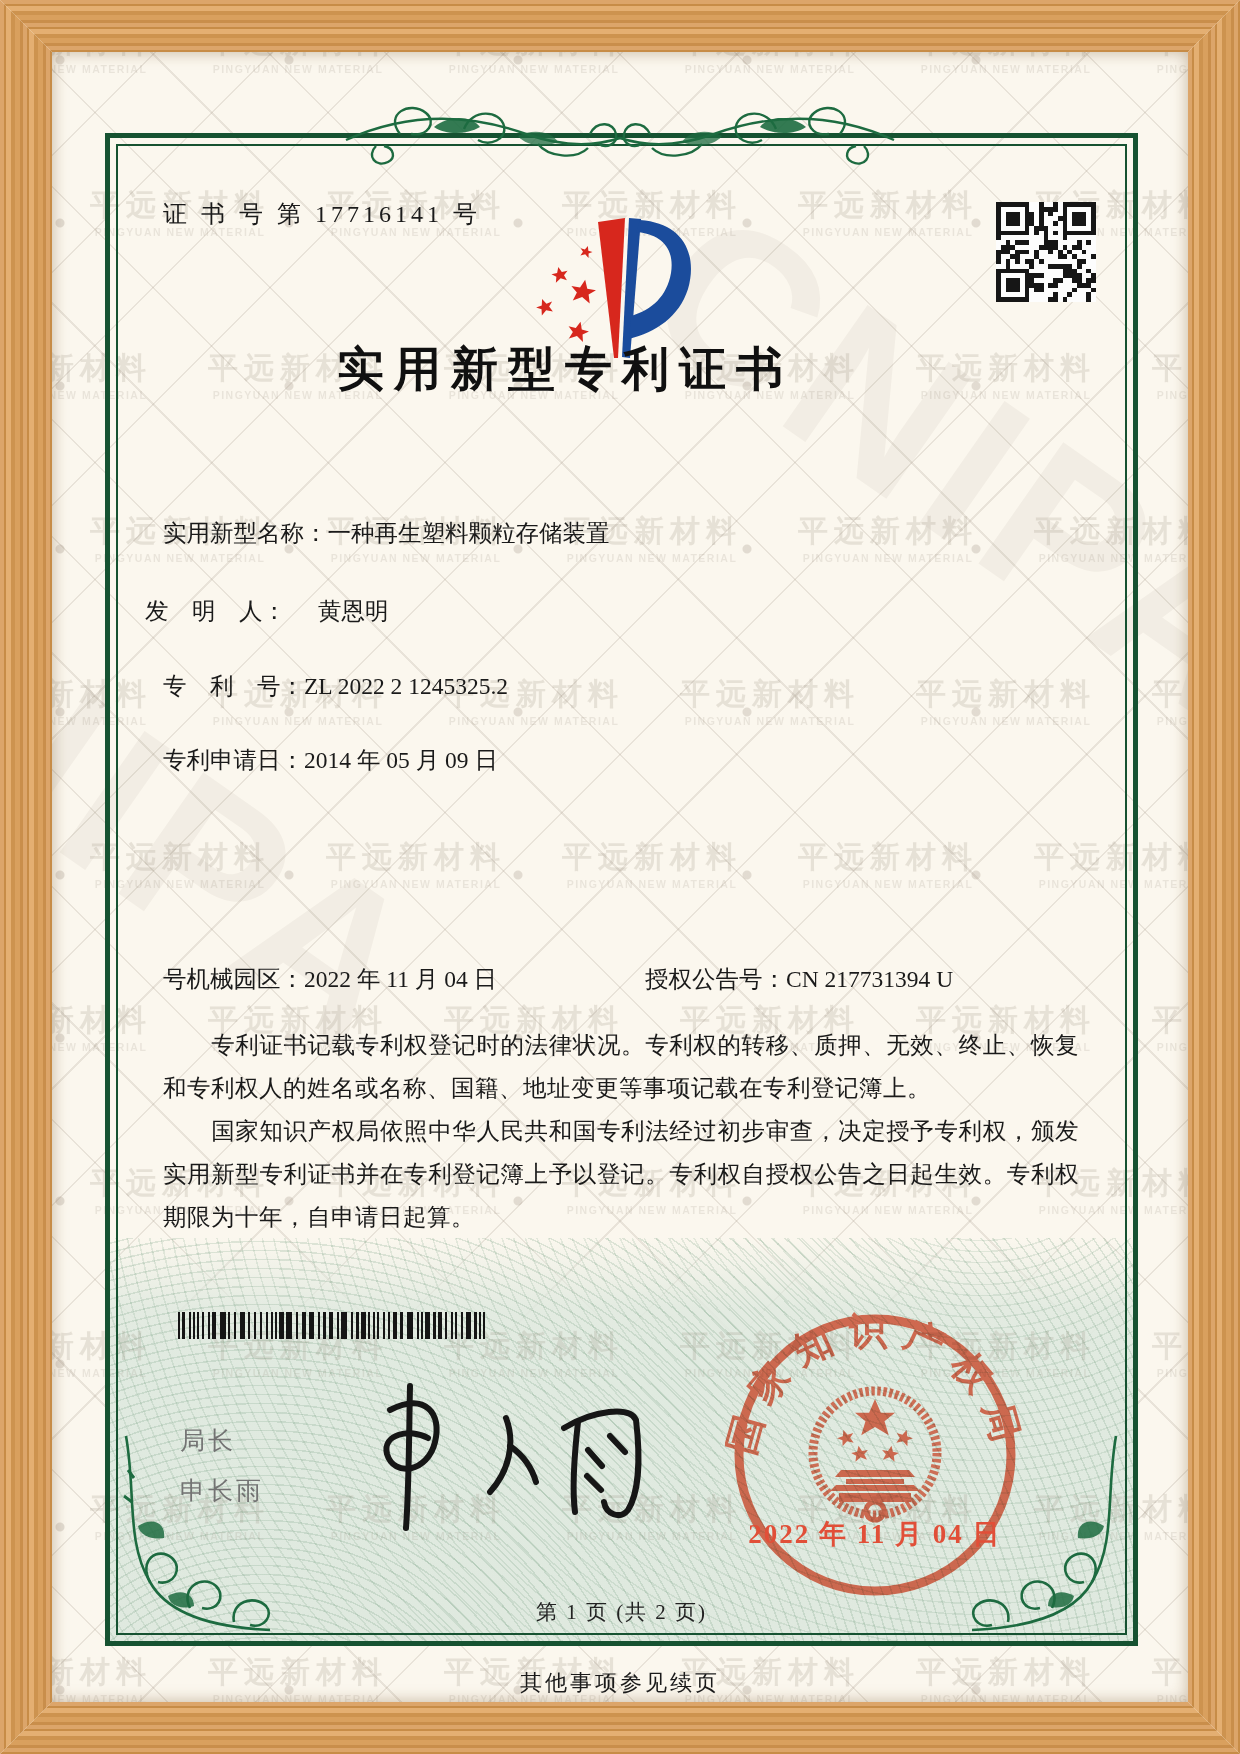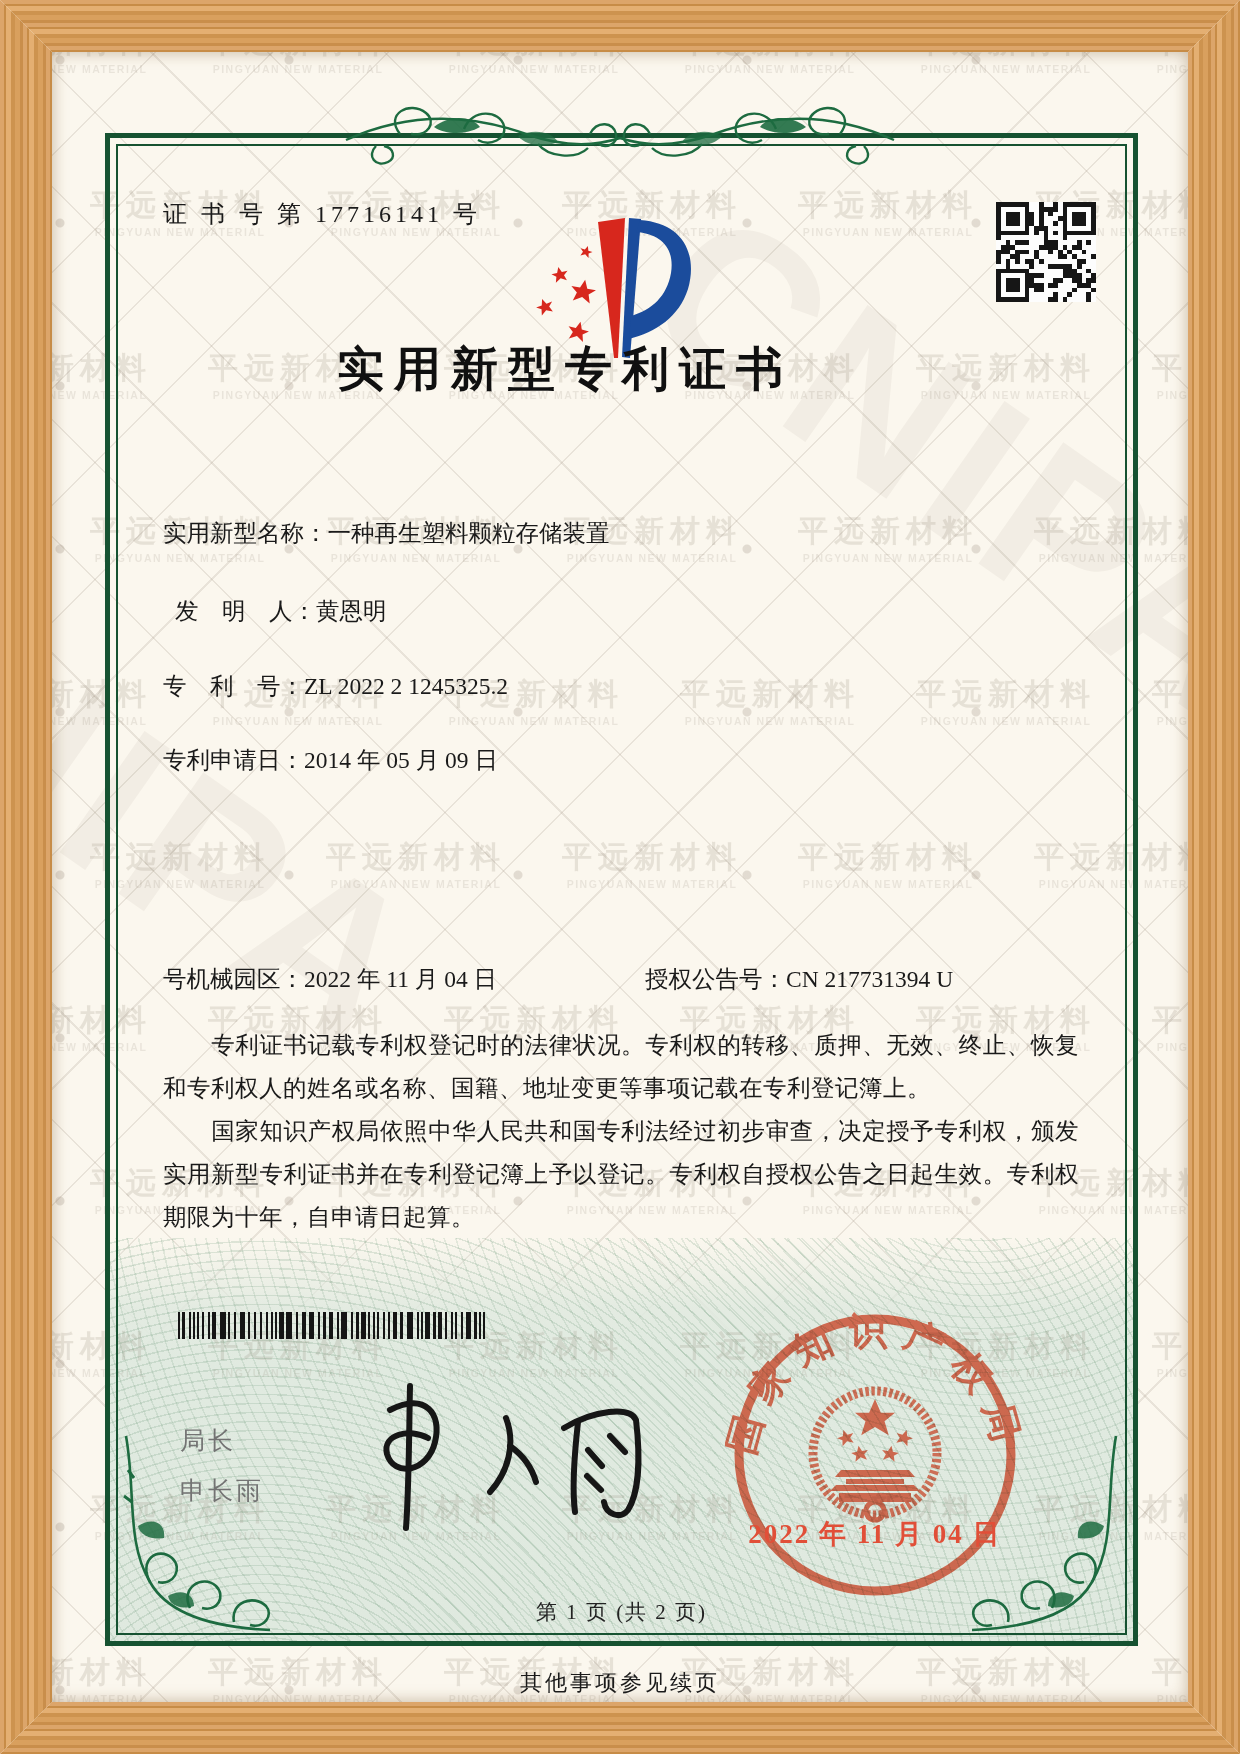--- a/index.html
+++ b/index.html
@@ -822,21 +822,21 @@
       <i class="d"></i>
       <i></i>
     </div>
 
   <div class="ct title">实用新型专利证书</div>
 
   <div class="ct frow" style="left:163px;top:518px;">
     <span class="lab">实用新型名称：</span>
     <span class="val">一种再生塑料颗粒存储装置</span>
   </div>
-  <div class="ct frow" style="left:175px;top:596px;">
+  <div class="ct frow" style="left:145px;top:596px;gap:32px;">
     <span class="lab">发　明　人：</span>
     <span class="val">黄恩明</span>
   </div>
   <div class="ct frow" style="left:163px;top:671px;">
     <span class="lab">专　利　号：</span>
     <span class="val">ZL 2022 2 1245325.2</span>
   </div>
   <div class="ct frow" style="left:163px;top:745px;">
     <span class="lab">专利申请日：</span>
     <span class="val">2014 年 05 月 09 日</span>

